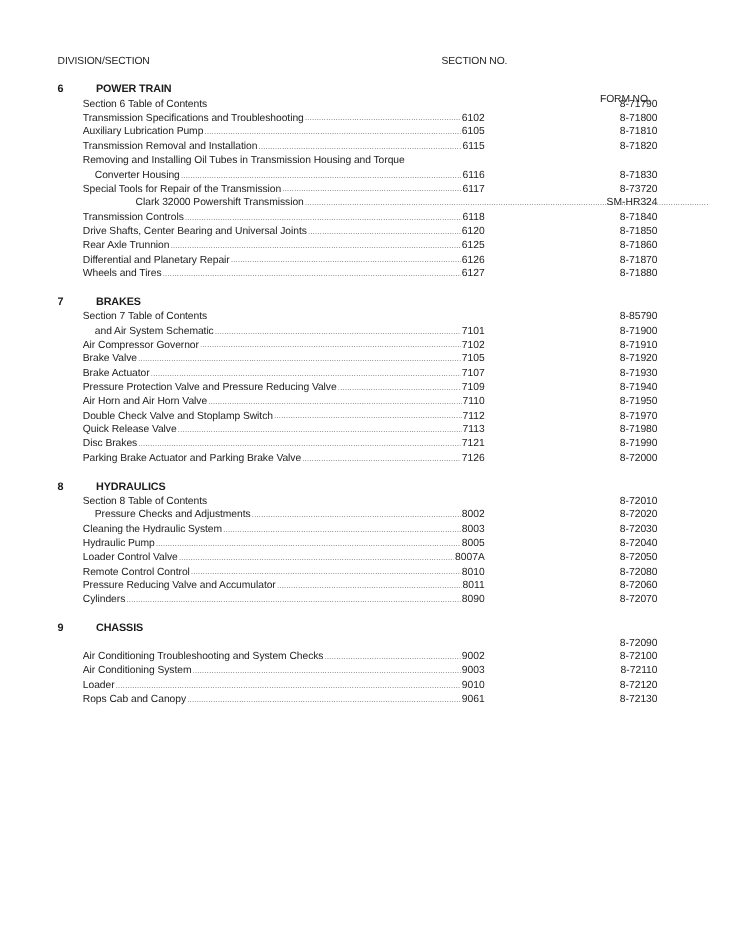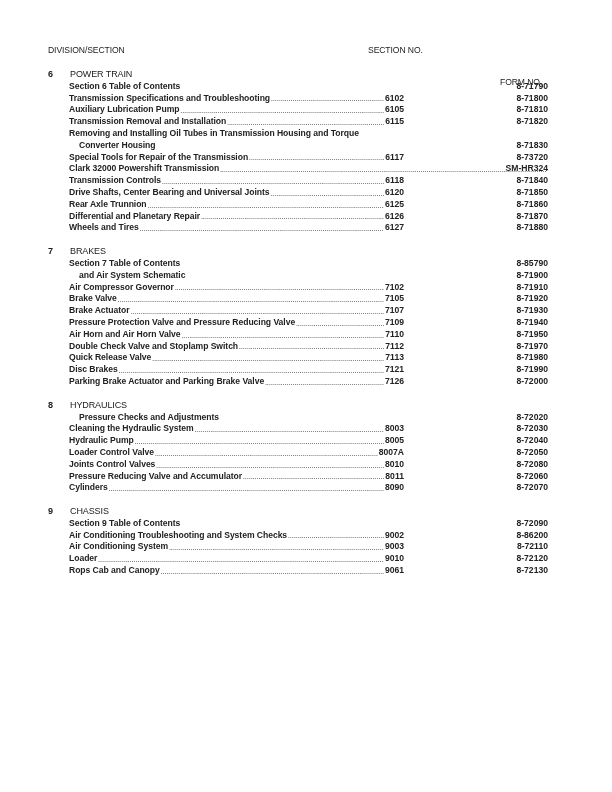--- a/index.html
+++ b/index.html
@@ -14,31 +14,31 @@
   #hdr-sec { left: 368px; }
   #hdr-form { left: 500px; margin-top: 32px; }
 
   .toc { position: absolute; left: 0; top: 69px; width: 612px; }
   .division { margin-bottom: 12px; }
   .div-head { position: relative; height: 11.8px; }
   .div-num {
     position: absolute; left: 48px; top: 0; font-weight: bold; font-size: 9px; line-height: 11.8px;
   }
   .div-title {
-    position: absolute; left: 59px; top: 0; font-weight: normal; font-size: 9px; line-height: 11.8px;
+    position: absolute; left: 69px; top: 0; font-weight: bold; font-size: 9px; line-height: 11.8px;
     letter-spacing: -0.1px;
     padding-left: 11px;
   }
-  .row { position: relative; height: 11.8px; font-size: 8.6px; line-height: 11.8px; color: #222; font-weight: bold; }
+  .row { position: relative; height: 11.8px; font-size: 8.6px; line-height: 11.8px; color: #222; }
   .row .lead-wrap {
     position: absolute; left: 69px; top: 0; width: 335px; height: 11.8px;
     display: flex; align-items: baseline; overflow: hidden; white-space: nowrap;
   }
-  .row.indent .lead-wrap { left: 79px; width: 325px; flex-direction: column; }
-  .row.wide .lead-wrap { width: 479px; }
+  .row.indent .lead-wrap { left: 79px; width: 325px; }
+  .row.wide .lead-wrap { width: 479px; margin-left: 44px; }
   .row .txt { flex: 0 0 auto; letter-spacing: -0.05px; }
   .row .dots {
     flex: 1 1 auto; overflow: hidden; white-space: nowrap; color: #444;
     font-size: 6px; letter-spacing: 0.3px; margin: 0 1px; align-self: flex-end; line-height: 10px;
   }
   .row .sec { flex: 0 0 auto; text-align: left; }
   .row .form {
     position: absolute; right: 64px; top: 0; text-align: center;
   }
   .row.first-line .lead-wrap { width: 480px; }
@@ -245,20 +245,26 @@
           <span class="sec">7126</span>
         </div>
         <span class="form">8-72000</span>
       </div>
     </div>
     <div class="division">
       <div class="div-head">
         <span class="div-num">8</span>
         <span class="div-title">HYDRAULICS</span>
       </div>
+      <div class="row">
+        <div class="lead-wrap">
+          <span class="txt">Section 8 Table of Contents</span>
+        </div>
+        <span class="form">8-72010</span>
+      </div>
       <div class="row indent">
         <div class="lead-wrap">
           <span class="txt">Pressure Checks and Adjustments</span>
           <span class="dots">................................................................................................................................................................................................................................................................................................................................................................................................................</span>
           <span class="sec">8002</span>
         </div>
         <span class="form">8-72020</span>
       </div>
       <div class="row">
         <div class="lead-wrap">
@@ -279,21 +285,21 @@
       <div class="row">
         <div class="lead-wrap">
           <span class="txt">Loader Control Valve</span>
           <span class="dots">................................................................................................................................................................................................................................................................................................................................................................................................................</span>
           <span class="sec">8007A</span>
         </div>
         <span class="form">8-72050</span>
       </div>
       <div class="row">
         <div class="lead-wrap">
-          <span class="txt">Joints Control Valves</span>
+          <span class="txt">Remote Control Control</span>
           <span class="dots">................................................................................................................................................................................................................................................................................................................................................................................................................</span>
           <span class="sec">8010</span>
         </div>
         <span class="form">8-72080</span>
       </div>
       <div class="row">
         <div class="lead-wrap">
           <span class="txt">Pressure Reducing Valve and Accumulator</span>
           <span class="dots">................................................................................................................................................................................................................................................................................................................................................................................................................</span>
           <span class="sec">8011</span>
@@ -308,32 +314,29 @@
         </div>
         <span class="form">8-72070</span>
       </div>
     </div>
     <div class="division">
       <div class="div-head">
         <span class="div-num">9</span>
         <span class="div-title">CHASSIS</span>
       </div>
       <div class="row">
-        <div class="lead-wrap">
-          <span class="txt">Section 9 Table of Contents</span>
-        </div>
         <span class="form">8-72090</span>
       </div>
       <div class="row">
         <div class="lead-wrap">
           <span class="txt">Air Conditioning Troubleshooting and System Checks</span>
           <span class="dots">................................................................................................................................................................................................................................................................................................................................................................................................................</span>
           <span class="sec">9002</span>
         </div>
-        <span class="form">8-86200</span>
+        <span class="form">8-72100</span>
       </div>
       <div class="row">
         <div class="lead-wrap">
           <span class="txt">Air Conditioning System</span>
           <span class="dots">................................................................................................................................................................................................................................................................................................................................................................................................................</span>
           <span class="sec">9003</span>
         </div>
         <span class="form">8-72110</span>
       </div>
       <div class="row">

